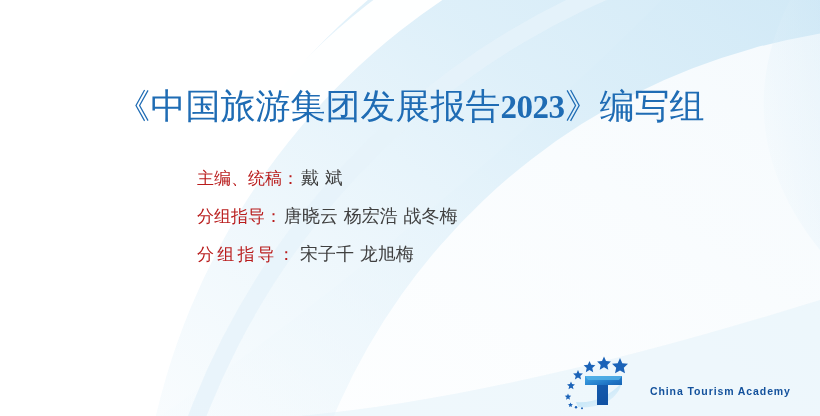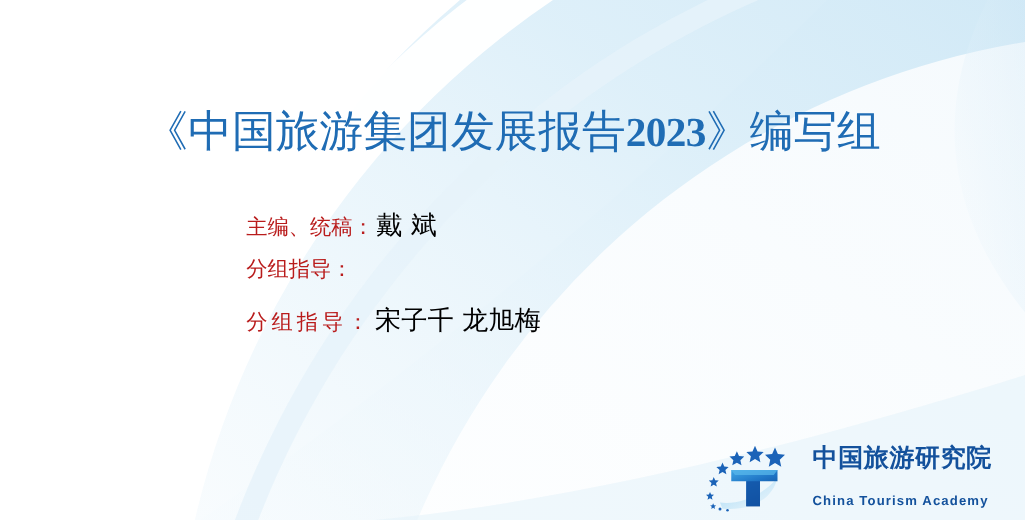--- a/index.html
+++ b/index.html
@@ -80,22 +80,22 @@
     color: #b91c1c;
     font-size: 17px;
     font-family: "DejaVu Sans", "Liberation Sans", sans-serif;
     flex: 0 0 auto;
   }
   .credit-label.spread {
     letter-spacing: 3.2px;
     padding-right: 0px;
   }
   .credit-value {
-    color: #000000;
-    font-size: 21px;
+    color: #404040;
+    font-size: 18px;
     font-family: "DejaVu Sans", "Liberation Sans", sans-serif;
     flex: 0 0 auto;
     padding-left: 2px;
   }
 
   
   .logo {
     position: absolute;
     left: 552px;
     top: 352px;
@@ -185,20 +185,21 @@
   <div class="credits">
 
     <div class="credit-row">
       <span class="credit-label">主编、统稿：</span>
       <span class="credit-value">戴  斌</span>
     </div>
 
 
     <div class="credit-row">
       <span class="credit-label">分组指导：</span>
+      <span class="credit-value">唐晓云 杨宏浩 战冬梅</span>
     </div>
 
 
     <div class="credit-row">
       <span class="credit-label spread">分组指导：</span>
       <span class="credit-value">宋子千 龙旭梅</span>
     </div>
 
   </div>
 
@@ -234,19 +235,18 @@
 
         <g>
           <path d="M33,24 L70,24 L70,33 L56,33 L56,53 L45,53 L45,33 L33,33 Z" fill="url(#tGrad)"></path>
           <path d="M45,33 L56,33 L56,53 L45,53 Z" fill="#1356a8" opacity="0.85"></path>
           <path d="M33,24 L70,24 L67,28 L36,28 Z" fill="#57b6ea" opacity="0.75"></path>
         </g>
       </svg>
     </div>
 
     <div class="logo-text">
-      <div class="logo-cn">中国旅游研究院</div>
       <div class="logo-en">China Tourism Academy</div>
     </div>
 
   </div>
 
 </div>
 
 </body></html>

